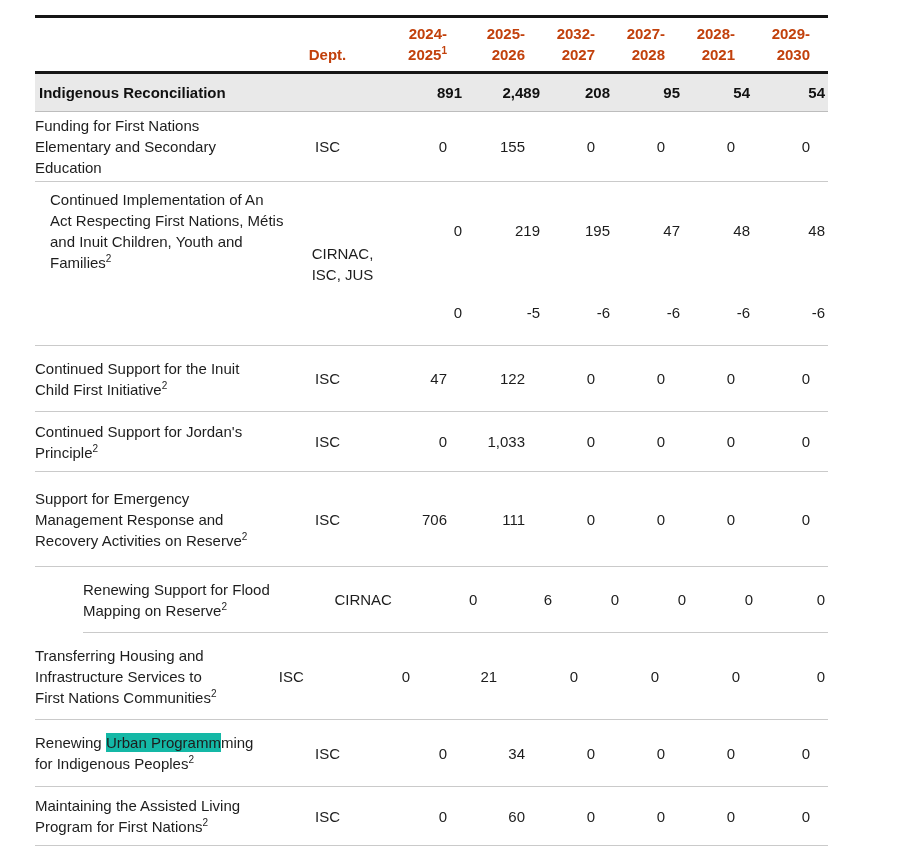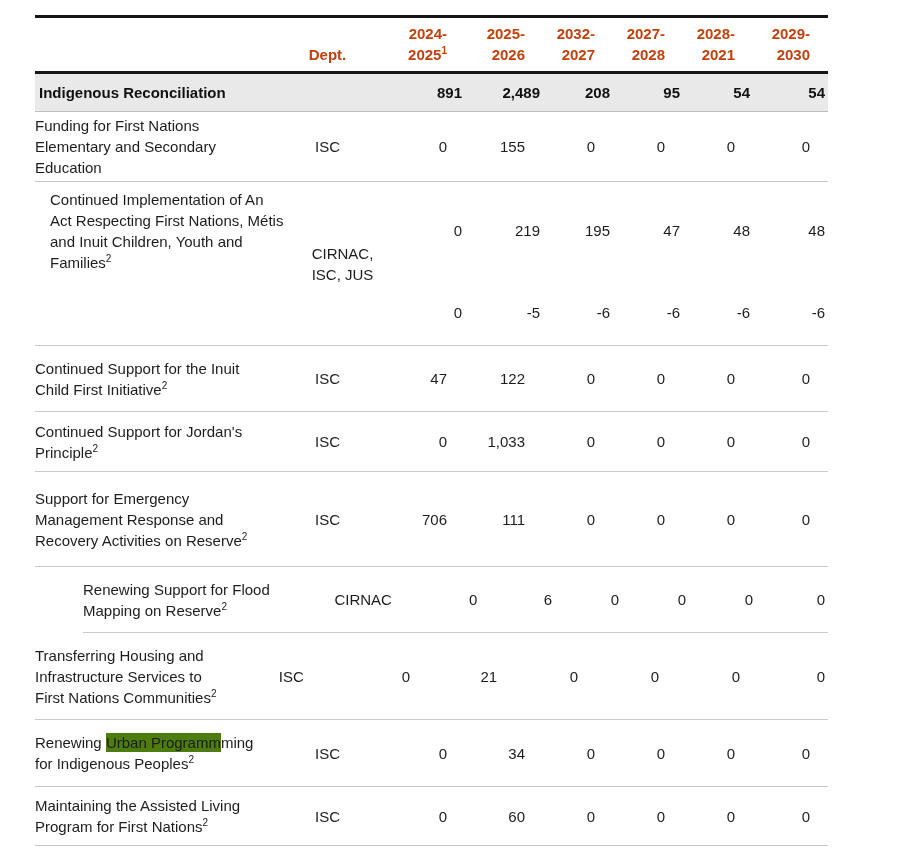--- a/index.html
+++ b/index.html
@@ -50,21 +50,21 @@
   .subrow{display:flex;align-items:center;box-sizing:border-box;justify-content:flex-end;}
   .less-label{
     font-style:italic;
     padding-left:40px;
   }
   .dept-float{
     position:absolute;left:265px;top:50%;transform:translateY(-50%);
     width:85px;text-align:center;
   }
   sup{font-size:10px;line-height:0;vertical-align:super;}
-  mark{background:#4d7c0f;color:inherit;padding:1px 0;}
+  mark{background:#14b8a6;color:inherit;padding:1px 0;}
   
   .clip-row{display:flex;align-items:flex-start;}
   .clip-row .c-label{padding-top:6px;}
 </style>
 </head>
 <body>
 
 <div class="page">
   <div class="tbl">
 

